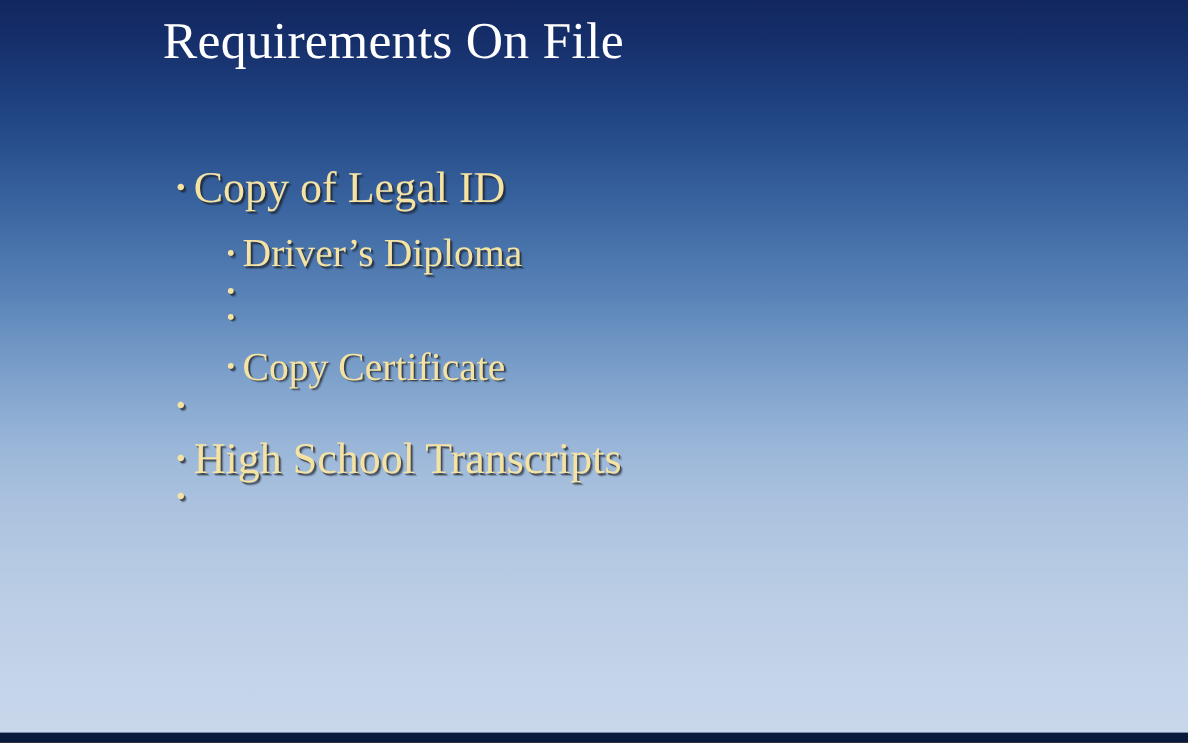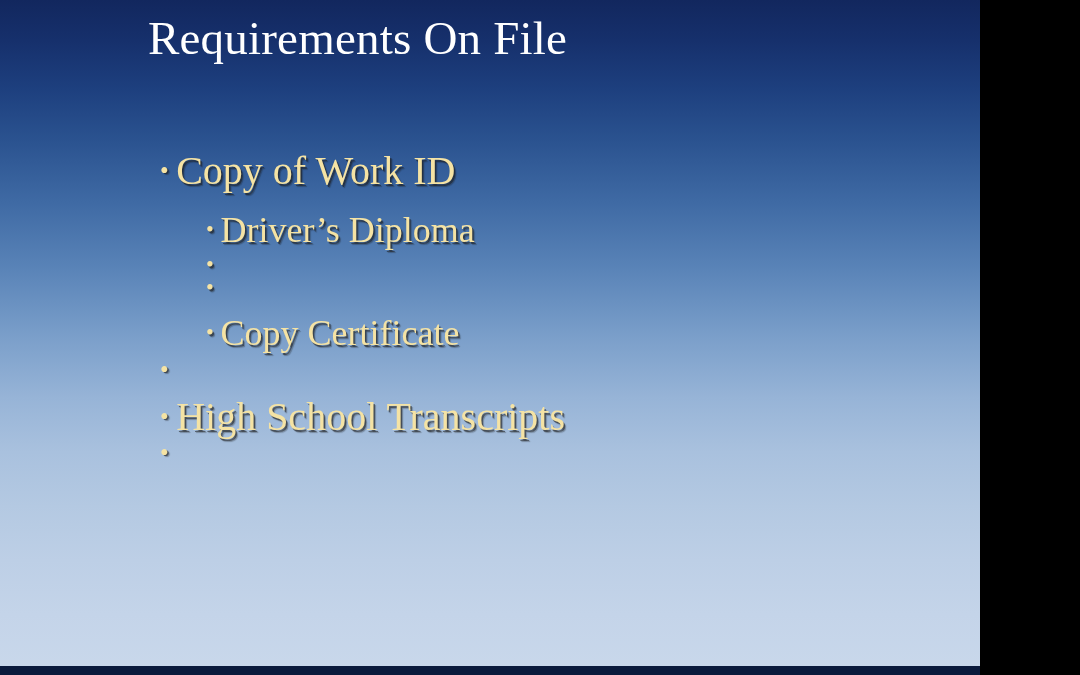--- a/index.html
+++ b/index.html
@@ -2,21 +2,21 @@
 <html><head>
 <meta charset="utf-8">
 <style>
   html, body {
     margin: 0;
     padding: 0;
     background: #000;
   }
   #slide {
     position: relative;
-    width: 980px;
+    width: 1080px;
     height: 675px;
     overflow: hidden;
     background: linear-gradient(to bottom,
         #12275e 0%,
         #16306c 6%,
         #1d3f7e 13%,
         #2b5390 21%,
         #3f6aa4 30%,
         #5a84b8 40%,
         #7b9fca 50%,
@@ -84,21 +84,21 @@
 <body>
 
 <div id="slide">
 
   <div class="slide-title">Requirements On File</div>
 
   <div class="bullet-list">
 
     <div class="bullet level-1">
       <span class="dot">•</span>
-      <span>Copy of Work ID</span>
+      <span>Copy of Legal ID</span>
     </div>
 
     <div class="bullet level-2">
       <span class="dot">•</span>
       <span>Driver’s Diploma</span>
     </div>
 
     <div class="bullet level-2">
       <span class="dot">•</span>
     </div>

